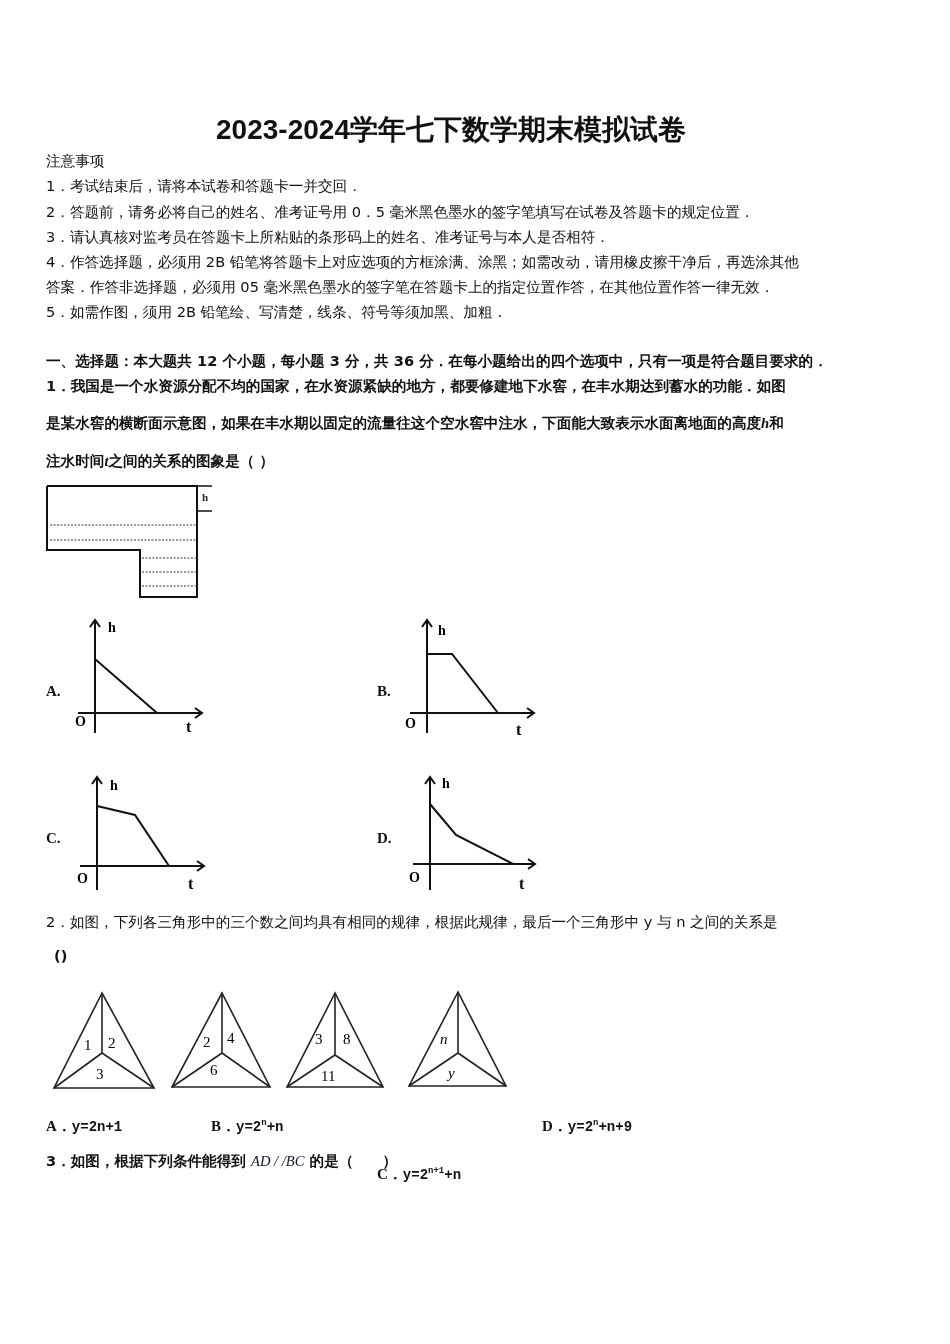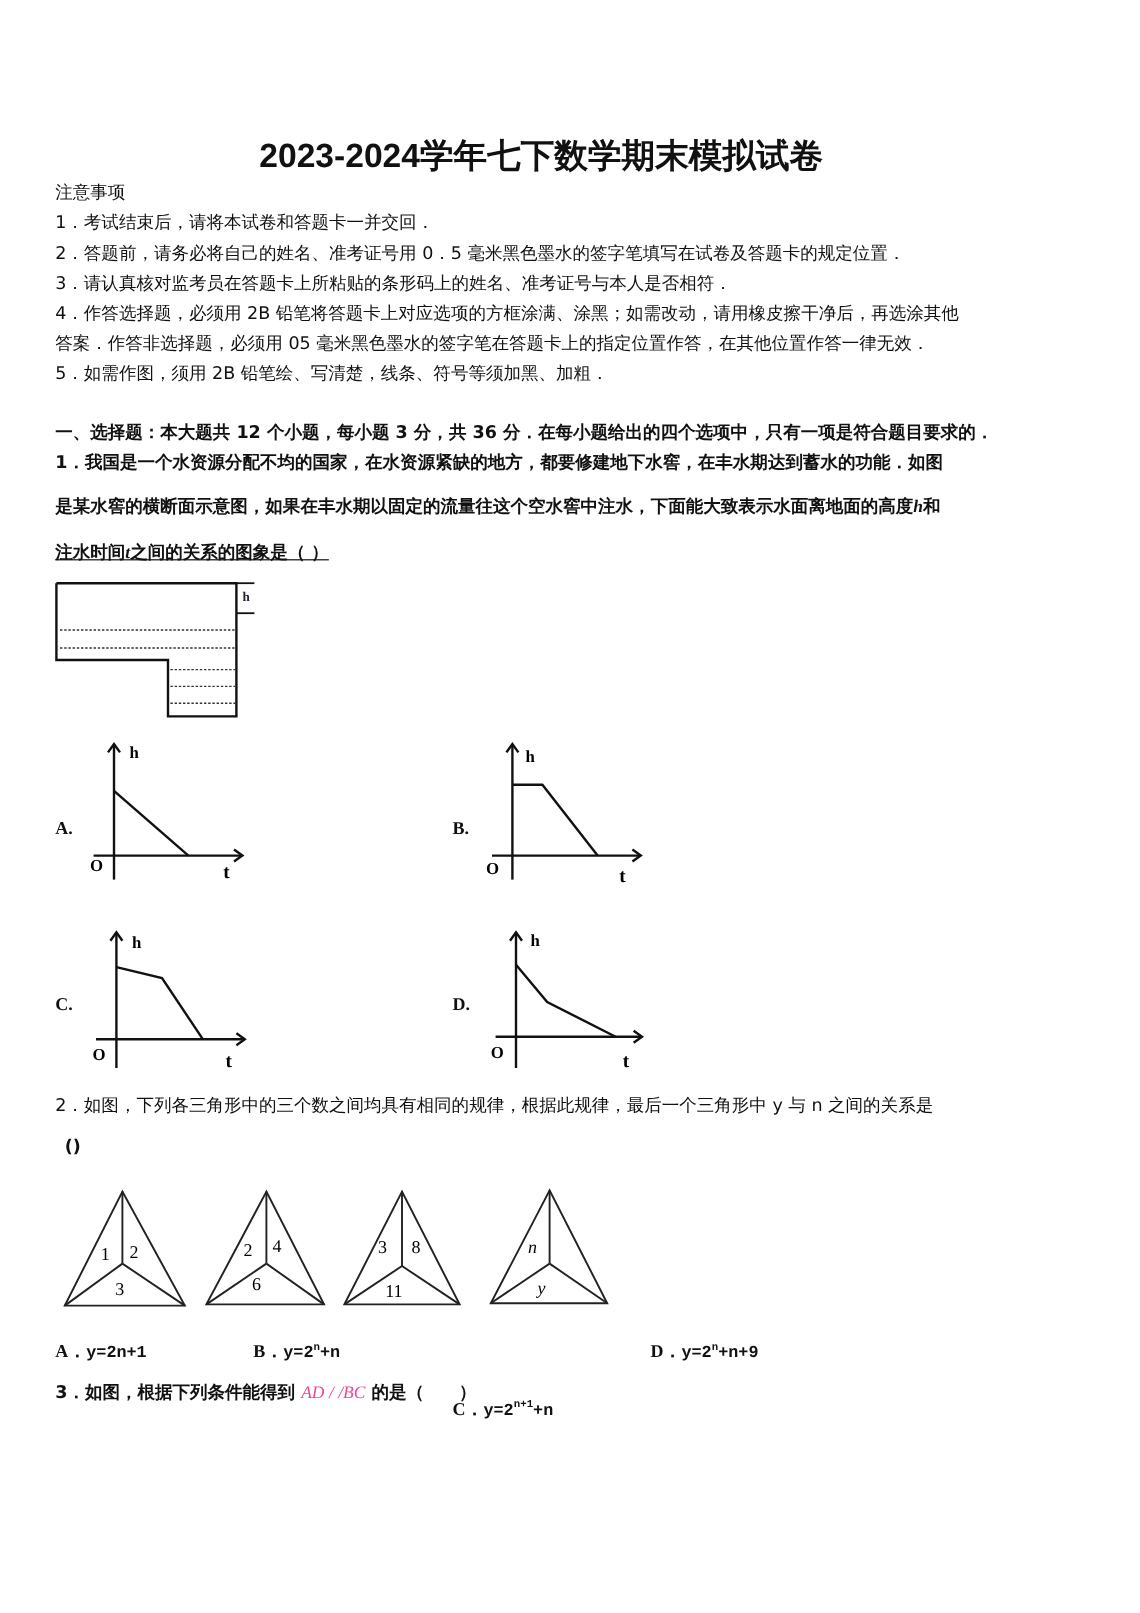--- a/index.html
+++ b/index.html
@@ -6,21 +6,21 @@
   body { width: 950px; height: 1344px; position: relative; overflow: hidden;
          font-family: "DejaVu Sans", "Liberation Sans", sans-serif; color: #111; }
   .abs { position: absolute; white-space: nowrap; }
   .title { left: 0; width: 902px; text-align: center; top: 111px; font-size: 28px; font-weight: bold; letter-spacing: 0px;
            font-family: "Liberation Sans", "DejaVu Sans", sans-serif; }
   .line { font-size: 14.6px; left: 46px; line-height: 20px; }
   .q { font-size: 14.6px; left: 46px; line-height: 20px; font-weight: bold; }
   .opt-label { font-family: "Liberation Serif", "DejaVu Serif", serif; font-weight: bold; font-size: 15px; }
   .opt-expr { font-family: Liberation Mono, monospace; font-weight: bold; font-size: 14px; }
   .ital { font-style: italic; font-family: "Liberation Serif", serif; font-weight: bold; }
-  .math-light { font-family: "Liberation Serif", serif; font-style: italic; color: #ec4899; font-weight: normal; }
+  .math-light { font-family: "Liberation Serif", serif; font-style: italic; color: #0f172a; font-weight: normal; }
   svg { position: absolute; overflow: visible; }
   .fig-text { font-family: "Liberation Serif", "DejaVu Serif", serif; font-weight: bold; }
 </style>
 </head>
 <body>
 
 <div class="abs title">2023-2024学年七下数学期末模拟试卷</div>
 
 <div class="abs line" style="top:151px;">注意事项</div>
 <div class="abs line" style="top:176px;">1．考试结束后，请将本试卷和答题卡一并交回．</div>
@@ -29,21 +29,21 @@
 <div class="abs line" style="top:252px;">4．作答选择题，必须用 2B 铅笔将答题卡上对应选项的方框涂满、涂黑；如需改动，请用橡皮擦干净后，再选涂其他</div>
 <div class="abs line" style="top:277px;">答案．作答非选择题，必须用 05 毫米黑色墨水的签字笔在答题卡上的指定位置作答，在其他位置作答一律无效．</div>
 <div class="abs line" style="top:302px;">5．如需作图，须用 2B 铅笔绘、写清楚，线条、符号等须加黑、加粗．</div>
 
 <div class="abs q" style="top:351px;">一、选择题：本大题共 12 个小题，每小题 3 分，共 36 分．在每小题给出的四个选项中，只有一项是符合题目要求的．</div>
 
 <div class="abs q" style="top:376px;">1．我国是一个水资源分配不均的国家，在水资源紧缺的地方，都要修建地下水窖，在丰水期达到蓄水的功能．如图</div>
 <div class="abs q" style="top:413px;">
   <span>是某水窖的横断面示意图，如果在丰水期以固定的流量往这个空水窖中注水，下面能大致表示水面离地面的高度</span><span class="ital">h</span><span>和</span>
 </div>
-<div class="abs q" style="top:451px;text-decoration:underline;">
+<div class="abs q" style="top:451px;">
   <span>注水时间</span><span class="ital">t</span><span>之间的关系的图象是（ ）</span>
 </div>
 
 <svg style="left:40px; top:480px;" width="180" height="125">
   <polyline points="7,6 7,70 100,70 100,117 157,117 157,6 7,6" fill="none" stroke="#111" stroke-width="2"></polyline>
   <line x1="157" y1="6" x2="172" y2="6" stroke="#111" stroke-width="1.5"></line>
   <line x1="157" y1="31" x2="172" y2="31" stroke="#111" stroke-width="1.5"></line>
   <line x1="10" y1="45" x2="156" y2="45" stroke="#333" stroke-width="1.2" stroke-dasharray="2,1.5"></line>
   <line x1="10" y1="60" x2="156" y2="60" stroke="#333" stroke-width="1.2" stroke-dasharray="2,1.5"></line>
   <line x1="102" y1="78" x2="156" y2="78" stroke="#333" stroke-width="1.2" stroke-dasharray="2,1.5"></line>

